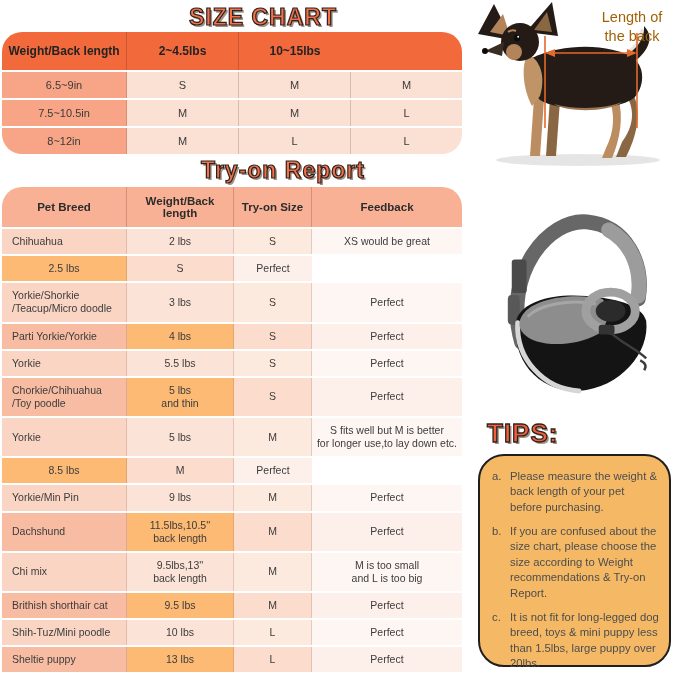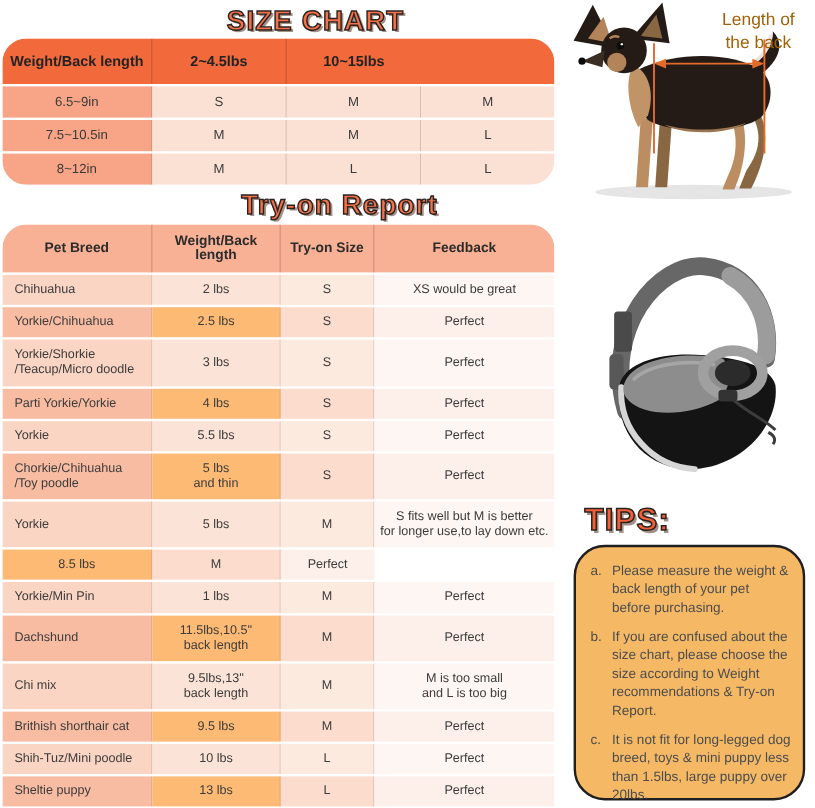--- a/index.html
+++ b/index.html
@@ -154,21 +154,20 @@
         <div class="tr-hcell">Feedback</div>
       </div>
     <div>
         <div class="tr-row row-light">
           <div class="tr-cell tr-breed c0">Chihuahua</div>
           <div class="tr-cell c1">2 lbs</div>
           <div class="tr-cell c2">S</div>
           <div class="tr-cell c3">XS would be great</div>
         </div>
         <div class="tr-row row-dark">
-          <div class="tr-cell tr-breed c0">Yorkie/Chihuahua</div>
           <div class="tr-cell c1">2.5 lbs</div>
           <div class="tr-cell c2">S</div>
           <div class="tr-cell c3">Perfect</div>
         </div>
         <div class="tr-row row-light">
           <div class="tr-cell tr-breed c0">Yorkie/Shorkie
 /Teacup/Micro doodle</div>
           <div class="tr-cell c1">3 lbs</div>
           <div class="tr-cell c2">S</div>
           <div class="tr-cell c3">Perfect</div>
@@ -200,21 +199,21 @@
           <div class="tr-cell c3">S fits well but M is better
 for longer use,to lay down etc.</div>
         </div>
         <div class="tr-row row-dark">
           <div class="tr-cell c1">8.5 lbs</div>
           <div class="tr-cell c2">M</div>
           <div class="tr-cell c3">Perfect</div>
         </div>
         <div class="tr-row row-light">
           <div class="tr-cell tr-breed c0">Yorkie/Min Pin</div>
-          <div class="tr-cell c1">1 lbs</div>
+          <div class="tr-cell c1">9 lbs</div>
           <div class="tr-cell c2">M</div>
           <div class="tr-cell c3">Perfect</div>
         </div>
         <div class="tr-row row-dark">
           <div class="tr-cell tr-breed c0">Dachshund</div>
           <div class="tr-cell c1">11.5lbs,10.5''
 back length</div>
           <div class="tr-cell c2">M</div>
           <div class="tr-cell c3">Perfect</div>
         </div>

